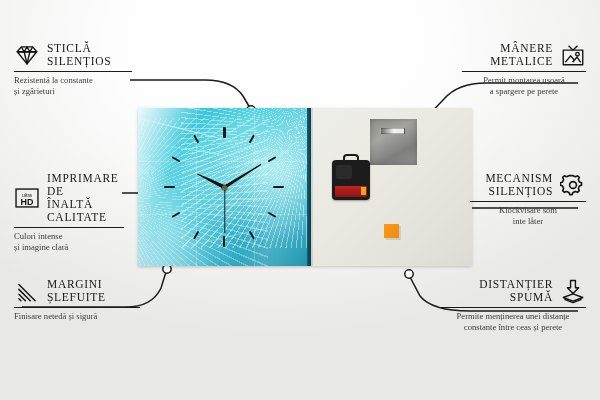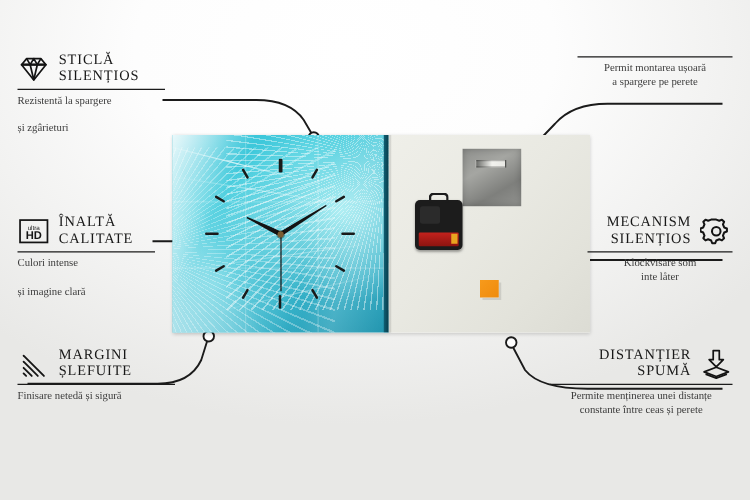--- a/index.html
+++ b/index.html
@@ -209,38 +209,39 @@
           <path d="M4 12 H28"></path>
             <path d="M12.5 12 L16 27 L19.5 12"></path>
         </g>
       </svg>
       <div>
         <div class="c-title">STICLĂ</div>
         <div class="c-title">SILENȚIOS</div>
       </div>
     </div>
     <div class="c-rule" style="width:118px;"></div>
-    <div class="c-sub">Rezistentă la spargere</div>
-    <div class="c-sub" style="margin-top:11px;">și zgârieturi</div>
+    <div class="c-sub">Rezistentă la constante</div>
+    <div class="c-sub" style="margin-top:0;">și zgârieturi</div>
   </div>
 
   <div class="callout left" style="left:14px; top:172px; width:110px;">
     <div class="c-head">
       <svg class="ico" viewBox="0 0 32 32">
         <rect x="2.5" y="5" width="27" height="22" fill="none" stroke="#141414" stroke-width="1.7"></rect>
         <text x="16" y="14.5" font-family="Liberation Sans, sans-serif" font-size="6.2" fill="#141414" text-anchor="middle">ultra</text>
         <text x="16" y="24" font-family="Liberation Sans, sans-serif" font-size="11" font-weight="bold" fill="#141414" text-anchor="middle">HD</text>
       </svg>
       <div>
+        <div class="c-title">IMPRIMARE DE</div>
         <div class="c-title">ÎNALTĂ CALITATE</div>
       </div>
     </div>
     <div class="c-rule" style="width:110px;"></div>
     <div class="c-sub">Culori intense</div>
-    <div class="c-sub" style="margin-top:12px;">și imagine clară</div>
+    <div class="c-sub" style="margin-top:0;">și imagine clară</div>
   </div>
 
   <div class="callout left" style="left:14px; top:278px; width:126px;">
     <div class="c-head">
       <svg class="ico" viewBox="0 0 32 32">
         <g stroke="#141414" stroke-width="1.8" stroke-linecap="round">
           <path d="M6 8 L26 28"></path>
             <path d="M6 14 L20 28"></path>
             <path d="M6 20 L14 28"></path>
             <path d="M6 25.5 L8.5 28"></path>
@@ -249,20 +250,35 @@
       <div>
         <div class="c-title">MARGINI</div>
         <div class="c-title">ȘLEFUITE</div>
       </div>
     </div>
     <div class="c-rule" style="width:126px;"></div>
     <div class="c-sub">Finisare netedă și sigură</div>
   </div>
 
   <div class="callout right" style="left:462px; top:42px; width:124px;">
+    <div class="c-head">
+      <div>
+        <div class="c-title">MÂNERE</div>
+        <div class="c-title">METALICE</div>
+      </div>
+      <svg class="ico" viewBox="0 0 32 32">
+        <g fill="none" stroke="#141414" stroke-width="1.7" stroke-linejoin="round">
+          <rect x="4" y="10" width="24" height="18"></rect>
+          <path d="M16 10 L10.5 4.5 M16 10 L21.5 4.5"></path>
+          <path d="M6.5 25 L13 17 L17.5 22"></path>
+          <path d="M15.5 25 L21 18.5 L25.5 25"></path>
+          <circle cx="21.5" cy="15" r="2.2"></circle>
+        </g>
+      </svg>
+    </div>
     <div class="c-rule" style="width:124px;"></div>
     <div class="c-sub">Permit montarea ușoară</div>
     <div class="c-sub" style="margin-top:0;">a spargere pe perete</div>
   </div>
 
   <div class="callout right" style="left:470px; top:172px; width:116px;">
     <div class="c-head">
       <div>
         <div class="c-title">MECANISM</div>
         <div class="c-title">SILENȚIOS</div>

